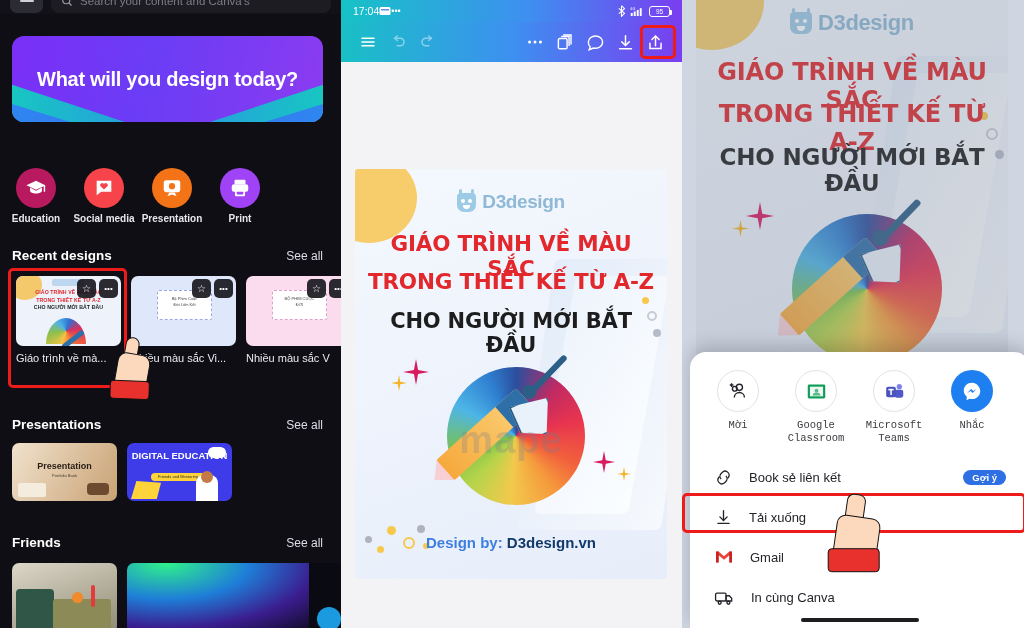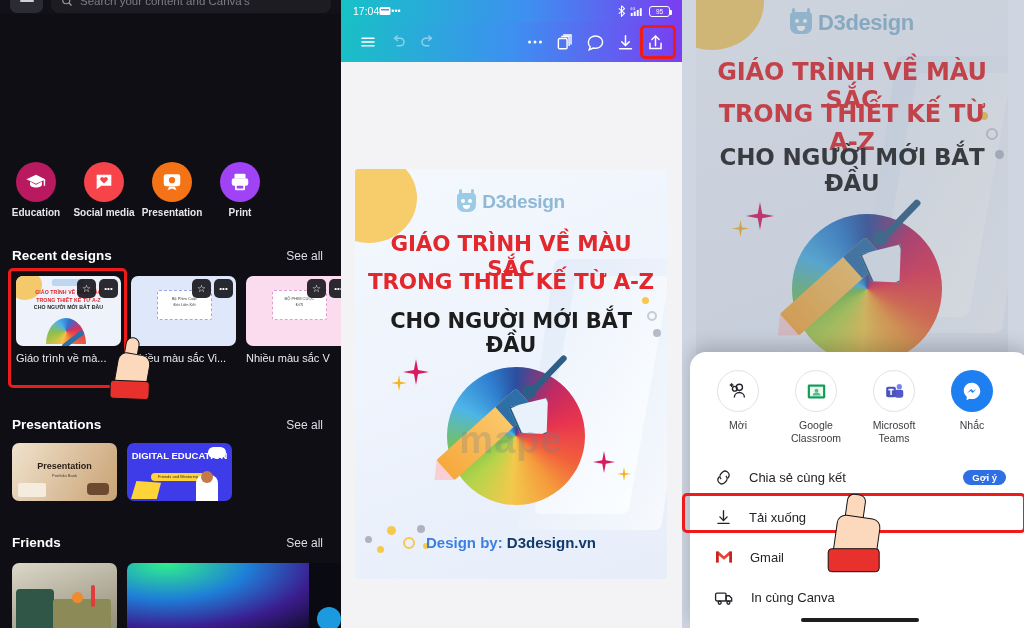--- a/index.html
+++ b/index.html
@@ -23,21 +23,21 @@
           overflow:hidden; background:linear-gradient(100deg,#7b2ff7 0%,#6a3df5 45%,#8b3bf0 100%); }
   .hero .wedgeL { position:absolute; left:-6px; bottom:-30px; width:210px; height:96px;
         background:linear-gradient(90deg,#17c8c0,#2f86f0); clip-path:polygon(0 28%,100% 100%,100% 100%,0 100%); }
   .hero .wedgeR { position:absolute; right:-6px; bottom:-30px; width:210px; height:96px;
         background:linear-gradient(270deg,#17c8c0,#2f86f0); clip-path:polygon(100% 28%,0 100%,0 100%,100% 100%); }
   .hero .wedgeM { position:absolute; left:0; bottom:-30px; width:311px; height:80px;
         background:linear-gradient(90deg,#2f86f0,#3a6ef2,#2f86f0); clip-path:polygon(0 40%,50% 100%,100% 40%,100% 100%,0 100%); }
   .hero h1 { position:relative; color:#fff; font-size:20px; font-weight:700; text-align:center;
              line-height:86px; letter-spacing:-0.3px; }
 
-  .cats { position:absolute; left:2px; top:162px; width:350px; display:flex; }
+  .cats { position:absolute; left:2px; top:168px; width:350px; display:flex; }
   .cat { width:68px; display:flex; flex-direction:column; align-items:center; gap:5px; }
   .cat .disc { width:40px; height:40px; border-radius:50%; display:flex; align-items:center;
                justify-content:center; }
   .cat .lbl { font-size:10px; color:#e6e6ec; font-weight:600; white-space:nowrap; }
 
   .sec-head { position:absolute; left:12px; width:311px; display:flex; align-items:baseline;
               justify-content:space-between; }
   .sec-head .t { color:#fff; font-size:13.5px; font-weight:700; }
   .sec-head .a { color:#dedee6; font-size:12px; }
 
@@ -149,21 +149,21 @@
            color:rgba(120,125,140,.28); letter-spacing:1px; }
 
   
   .panel-share { position:relative; width:342px; height:628px; background:#cfd6e2; overflow:hidden; }
   .share-bg { position:absolute; left:14px; top:-36px; width:312px; height:420px;
               border-radius:4px; overflow:hidden; }
   .scrim { position:absolute; inset:0; background:rgba(120,128,145,.30); }
   .sheet { position:absolute; left:8px; right:-6px; bottom:0; top:352px; background:#fff;
            border-radius:16px 16px 0 0; box-shadow:0 -6px 18px rgba(0,0,0,.18); }
   .apps { display:flex; padding:18px 0 4px 20px; gap:22px; }
-  .app { width:56px; display:flex; flex-direction:column; align-items:center; gap:7px; }
+  .app { width:56px; display:flex; flex-direction:column; align-items:center; gap:7px;font-family:Liberation Mono, monospace; }
   .app .circ { width:42px; height:42px; border-radius:50%; border:1px solid #e3e3e8;
                display:flex; align-items:center; justify-content:center; background:#fff; }
   .app .nm { font-size:10.5px; color:#3c3c42; text-align:center; line-height:1.25; }
   .mlist { margin-top:8px; }
   .mitem { height:40px; display:flex; align-items:center; padding:0 24px; gap:16px; }
   .mitem .mtxt { font-size:13px; color:#24242a; }
   .badge { margin-left:auto; background:#2f6fe4; color:#fff; font-size:9.5px; font-weight:700;
            padding:2px 9px; border-radius:9px; }
   .homebar { position:absolute; left:50%; transform:translateX(-50%); bottom:6px; width:118px;
              height:4px; background:#1d1d1f; border-radius:3px; }
@@ -181,20 +181,26 @@
       </div>
       <div class="search-pill">
         <svg width="12" height="12" viewBox="0 0 24 24" fill="none" stroke="#9a9aa4" stroke-width="2.4">
           <circle cx="10.5" cy="10.5" r="7"></circle>
             <path d="M16 16l5 5"></path>
         </svg>
         <span>Search your content and Canva's</span>
       </div>
     </div>
 
+    <div class="hero">
+      <div class="wedgeL"></div>
+      <div class="wedgeR"></div>
+      <div class="wedgeM"></div>
+      <h1>What will you design today?</h1>
+    </div>
 
     <div class="cats">
       <div class="cat">
         <div class="disc" style="background:#b8195f">
           <svg width="22" height="22" viewBox="0 0 24 24" fill="#fff">
             <path d="M12 4 1.5 9 12 14l8.4-4V16h1.6V9L12 4z"></path>
               <path d="M5.5 11.4V15c0 1.6 2.9 3 6.5 3s6.5-1.4 6.5-3v-3.6L12 15l-6.5-3.6z"></path>
           </svg>
         </div>
         <div class="lbl">Education</div>
@@ -561,21 +567,21 @@
         </div>
       </div>
 
       <div class="mlist">
 
         <div class="mitem">
           <svg width="19" height="19" viewBox="0 0 24 24" fill="none" stroke="#24242a" stroke-width="1.6">
             <path d="M9 14a5 5 0 0 1 0-7l2-2a5 5 0 0 1 7 7l-1.2 1.2"></path>
             <path d="M15 10a5 5 0 0 1 0 7l-2 2a5 5 0 0 1-7-7L7.2 10.8"></path>
           </svg>
-          <div class="mtxt">Chia sẻ cùng kết</div>
+          <div class="mtxt">Book sẻ liên kết</div>
           <div class="badge">Gợi ý</div>
         </div>
 
         <div class="mitem">
           <svg width="19" height="19" viewBox="0 0 24 24" fill="none" stroke="#24242a" stroke-width="1.7" stroke-linecap="round">
             <path d="M12 3.5v12"></path>
               <path d="M7.4 11.2 12 15.8l4.6-4.6"></path>
               <path d="M5 19.5h14"></path>
           </svg>
           <div class="mtxt">Tải xuống</div>

